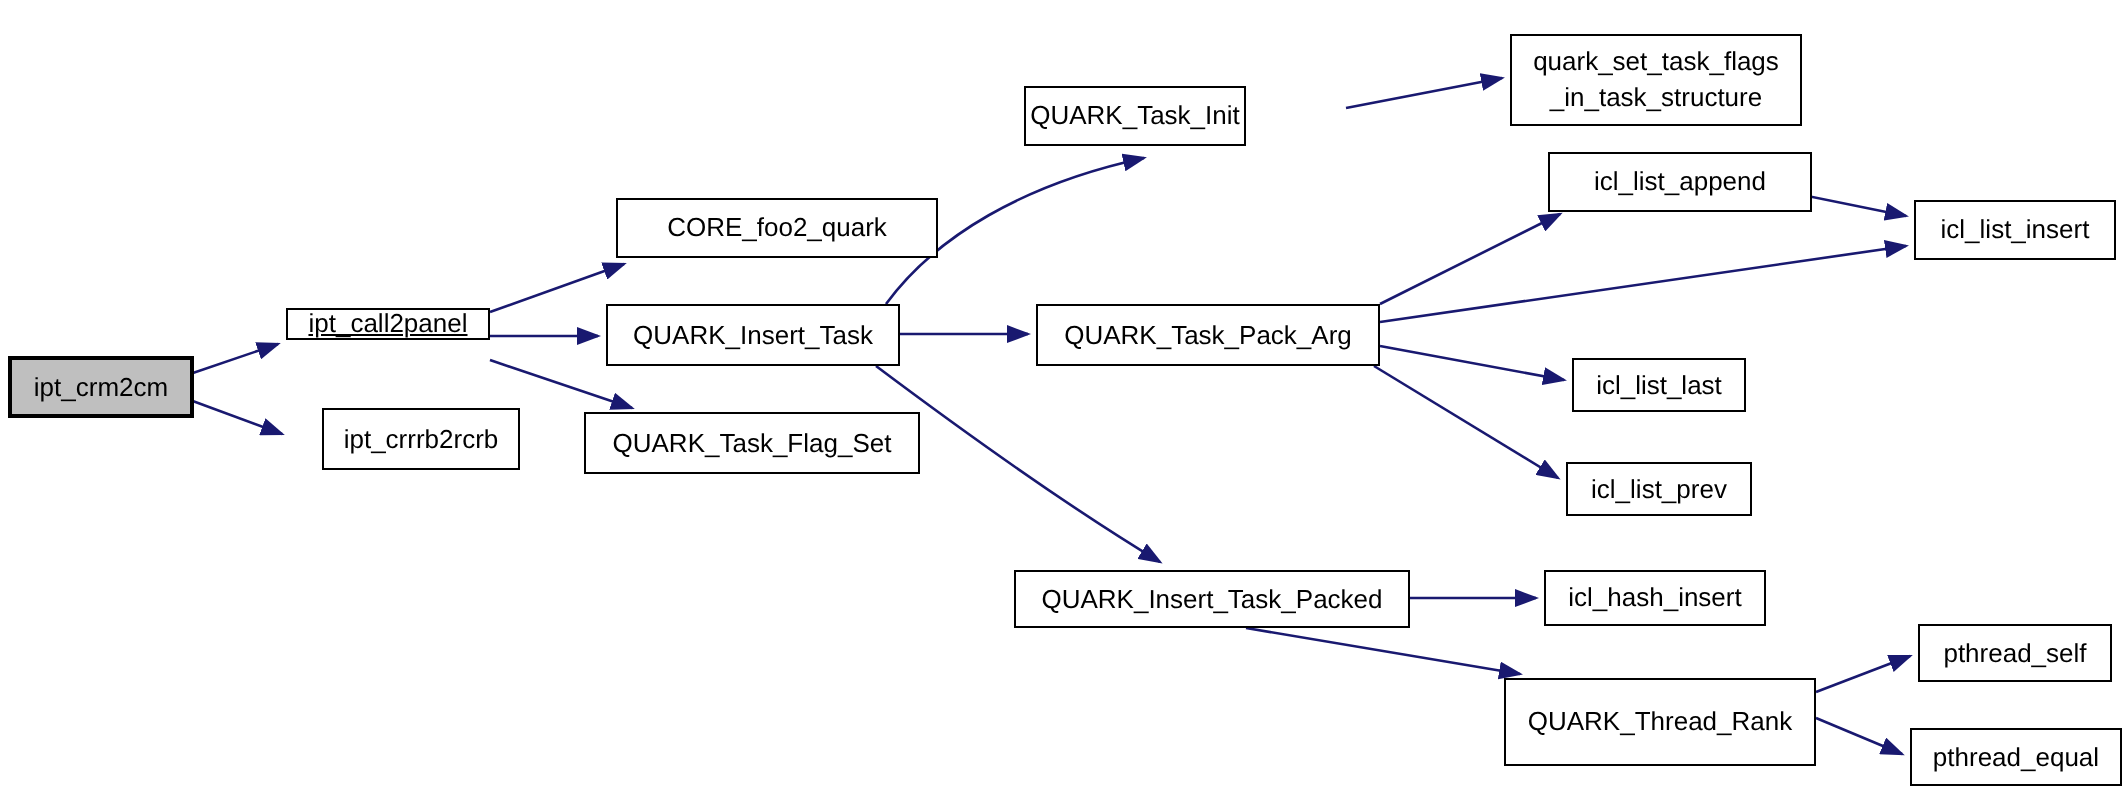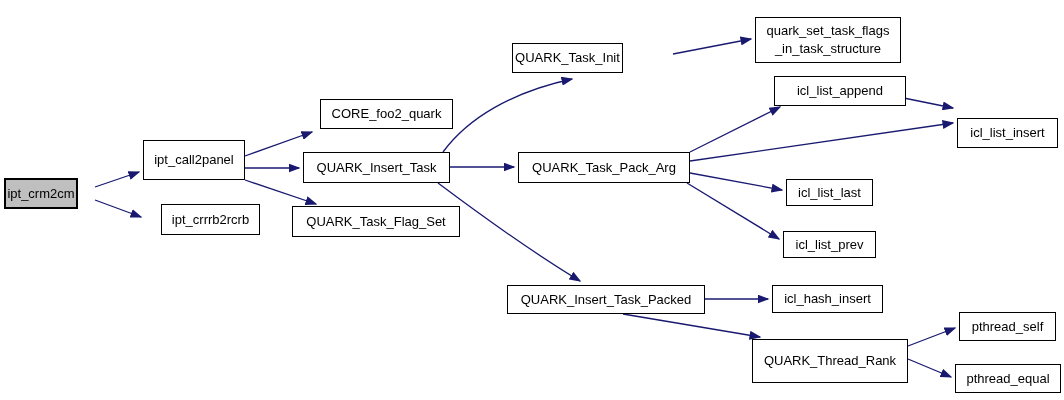--- a/index.html
+++ b/index.html
@@ -66,32 +66,32 @@
         <path d="M690,173 L782,190" class="edge" stroke="#191970" marker-end="url(#arrow)"></path>
         <path d="M687,183 L779,239" class="edge" stroke="#191970" marker-end="url(#arrow)"></path>
         <path d="M884,94 L953,108" class="edge" stroke="#191970" marker-end="url(#arrow)"></path>
         <path d="M705,299 L768,299" class="edge" stroke="#191970" marker-end="url(#arrow)"></path>
         <path d="M623,314 L760,337" class="edge" stroke="#191970" marker-end="url(#arrow)"></path>
         <path d="M908,346 L955,328" class="edge" stroke="#191970" marker-end="url(#arrow)"></path>
         <path d="M908,359 L951,377" class="edge" stroke="#191970" marker-end="url(#arrow)"></path>
       </g>
   </svg>
   <div id="nodes">
-      <div class="node root" style="left: 4px; top: 178px; width: 74px; height: 31px;">ipt_crm2cm</div>
-      <div class="node" style="left: 143px; top: 140px; width: 102px; height: 40px;">ipt_call2panel</div>
+      <div class="node root" style="left: 4px; top: 178px; width: 93px; height: 31px;">ipt_crm2cm</div>
+      <div class="node" style="left: 143px; top: 154px; width: 102px; height: 16px; text-decoration: underline;">ipt_call2panel</div>
       <div class="node" style="left: 161px; top: 204px; width: 99px; height: 31px;">ipt_crrrb2rcrb</div>
-      <div class="node" style="left: 308px; top: 99px; width: 133px; height: 30px; margin-left: 12px;">CORE_foo2_quark</div>
+      <div class="node" style="left: 308px; top: 99px; width: 161px; height: 30px;">CORE_foo2_quark</div>
       <div class="node" style="left: 303px; top: 152px; width: 147px; height: 31px;">QUARK_Insert_Task</div>
       <div class="node" style="left: 292px; top: 206px; width: 168px; height: 31px;">QUARK_Task_Flag_Set</div>
       <div class="node" style="left: 512px; top: 43px; width: 111px; height: 30px;">QUARK_Task_Init</div>
       <div class="node" style="left: 755px; top: 17px; width: 146px; height: 46px;">quark_set_task_flags
 _in_task_structure</div>
       <div class="node" style="left: 774px; top: 76px; width: 132px; height: 30px;">icl_list_append</div>
       <div class="node" style="left: 518px; top: 152px; width: 172px; height: 31px;">QUARK_Task_Pack_Arg</div>
-      <div class="node" style="left: 957px; top: 118px; width: 101px; height: 30px;">icl_list_insert</div>
+      <div class="node" style="left: 957px; top: 100px; width: 101px; height: 30px;">icl_list_insert</div>
       <div class="node" style="left: 786px; top: 179px; width: 87px; height: 27px;">icl_list_last</div>
       <div class="node" style="left: 783px; top: 231px; width: 93px; height: 27px;">icl_list_prev</div>
       <div class="node" style="left: 507px; top: 285px; width: 198px; height: 29px;">QUARK_Insert_Task_Packed</div>
       <div class="node" style="left: 772px; top: 285px; width: 111px; height: 28px;">icl_hash_insert</div>
       <div class="node" style="left: 752px; top: 339px; width: 156px; height: 44px;">QUARK_Thread_Rank</div>
       <div class="node" style="left: 959px; top: 312px; width: 97px; height: 29px;">pthread_self</div>
       <div class="node" style="left: 955px; top: 364px; width: 106px; height: 29px;">pthread_equal</div>
     </div>
 </div>
 

